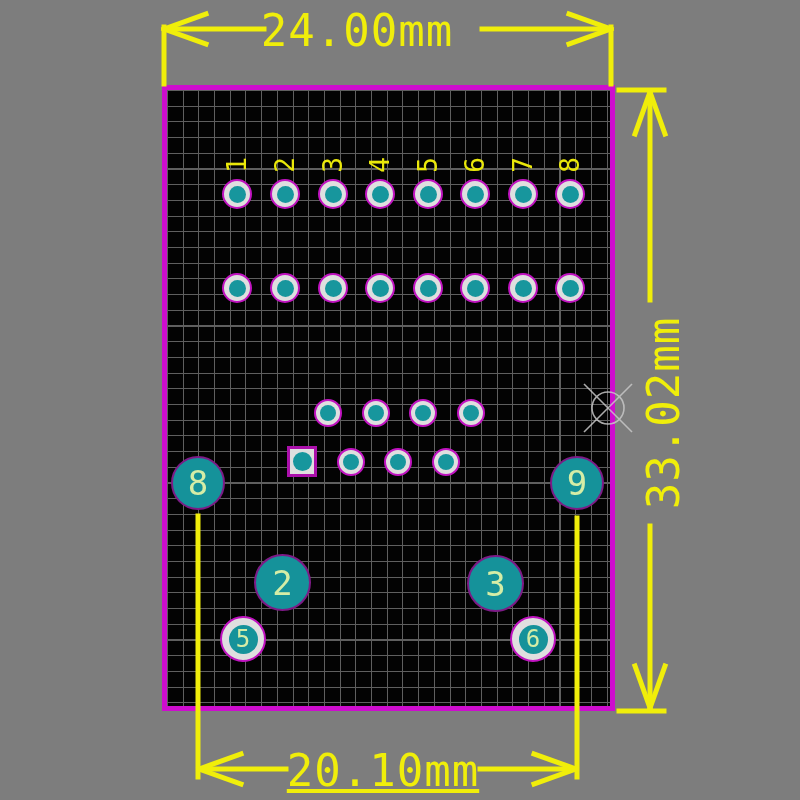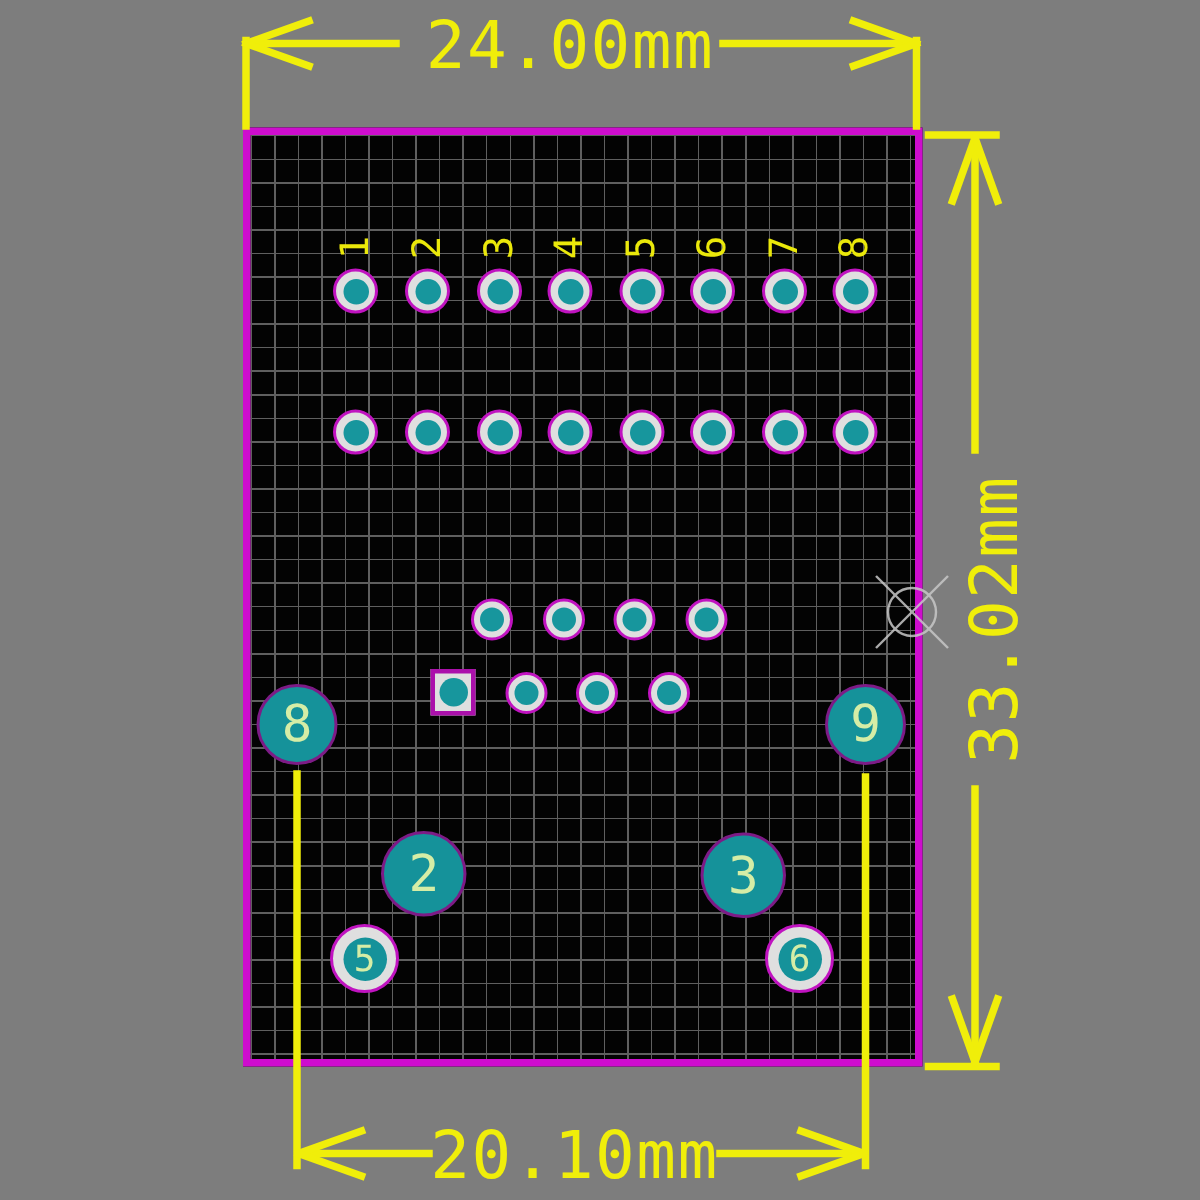--- a/index.html
+++ b/index.html
@@ -183,15 +183,15 @@
     </g>
   </g>
 
   <g stroke="#c8c8c8" stroke-width="1.6" fill="none" opacity="0.85">
     <circle cx="608" cy="408" r="16"></circle>
     <line x1="584" y1="384" x2="632" y2="432"></line>
     <line x1="632" y1="384" x2="584" y2="432"></line>
   </g>
 </svg>
 
-<div class="dimtext" style="left:279px;top:9px;width:202px;">24.00mm</div>
+<div class="dimtext" style="left:256px;top:9px;width:202px;">24.00mm</div>
 <div class="dimtext vert" style="left:554px;top:391px;width:220px;">33.02mm</div>
-<div class="dimtext" style="left:282px;top:749px;width:202px;">20.10mm</div>
+<div class="dimtext" style="left:282px;top:749px;width:202px;text-decoration:underline;">20.10mm</div>
 
 </body></html>

